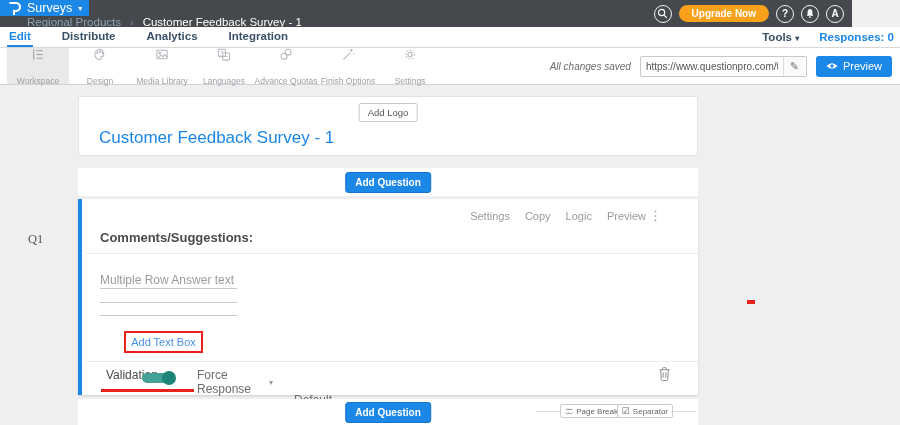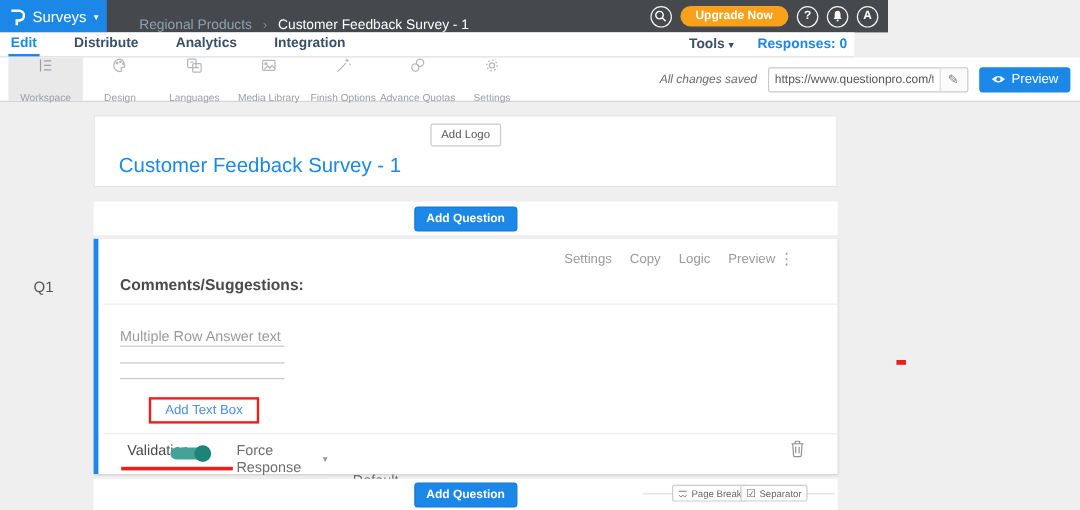--- a/index.html
+++ b/index.html
@@ -1,55 +1,55 @@
 <!DOCTYPE html>
 <html><head>
 <meta charset="utf-8">
 <style>
   * { margin:0; padding:0; box-sizing:border-box; }
   html,body { width:900px; height:425px; }
   body { font-family:"Liberation Sans", sans-serif; }
   #root { position:relative; width:900px; height:425px; background:#efefef; overflow:hidden; }
 
   
-  .hdr { position:absolute; left:0; top:0; width:740px; height:27px; background:#45484c; display:flex; align-items:flex-end; }
+  .hdr { position:absolute; left:0; top:0; width:852px; height:27px; background:#45484c; display:flex; align-items:flex-start;flex-direction:column; }
   .logo-block { width:89px; height:27px; background:#1b87e6; display:flex; align-items:center; padding-left:8px; gap:6px; cursor:pointer; }
   .logo-block .brand-label { color:#fff; font-size:12.5px; }
   .logo-block .caret { color:#fff; font-size:8px; margin-top:1px; }
   .crumbs { display:flex; align-items:center; gap:9px; margin-left:27px; font-size:11.5px; }
   .crumb-parent { color:#8fa0b3; }
   .crumb-sep { color:#7e8795; font-size:11px; }
   .crumb-current { color:#ffffff; }
   .hdr-right { position:absolute; right:8px; top:0; height:27px; display:flex; align-items:center; gap:7px; }
   .circle-btn { width:18px; height:18px; border:1px solid #f2f2f2; border-radius:50%; display:flex; align-items:center; justify-content:center; color:#fff; font-size:10px; font-weight:bold; cursor:pointer; }
   .upgrade-btn { background:#f9a11b; color:#fff; font-size:10px; font-weight:bold; border:none; border-radius:9px; height:17px; padding:0 13px; cursor:pointer; }
 
   
-  .nav { position:absolute; left:0; top:27px; width:712px; height:21px; background:#fff; border-bottom:1px solid #d8d8d8; display:flex; align-items:stretch; padding-left:7px; }
+  .nav { position:absolute; left:0; top:27px; width:900px; height:21px; background:#fff; border-bottom:1px solid #d8d8d8; display:flex; align-items:stretch; padding-left:7px; }
   .nav-item { font-size:11.5px; font-weight:bold; color:#3a5068; display:flex; align-items:center; padding:0 2px; margin-right:27px; cursor:pointer; border-bottom:2px solid transparent; }
   .nav-item.active { color:#1b87e6; border-bottom-color:#1b87e6; }
   .nav-right { position:absolute; right:6px; top:0; height:20px; display:flex; align-items:center; gap:20px; }
   .tools-lbl { font-size:11.5px; font-weight:bold; color:#3a5068; cursor:pointer; }
   .tools-lbl .caret { font-size:8px; }
   .responses-lbl { font-size:11.5px; font-weight:bold; color:#1b87e6; cursor:pointer; }
 
   
   .toolbar { position:absolute; left:0; top:48px; width:900px; height:37px; background:#fff; border-bottom:1px solid #d4d4d4; display:flex; align-items:stretch; padding-left:7px; }
   .tb-item { width:62px; display:flex; flex-direction:column; align-items:center; justify-content:center; gap:14px; cursor:pointer; color:#b3b7bd; }
   .tb-item.active { background:#e9e9e9; }
   .tb-item .tb-label { font-size:8.5px; color:#9aa0a6; white-space:nowrap; }
   .tb-right { position:absolute; right:8px; top:0; height:36px; display:flex; align-items:center; gap:9px; }
   .saved-status { font-size:10px; font-style:italic; color:#6b6b6b; }
   .url-box { width:167px; height:21px; border:1px solid #c9c9c9; border-radius:2px; background:#fff; display:flex; align-items:center; overflow:hidden; }
   .url-box input { border:none; outline:none; font-size:10px; color:#555; width:142px; padding:0 5px; font-family:"Liberation Sans", sans-serif; }
   .url-pencil { width:22px; height:100%; border-left:1px solid #ddd; display:flex; align-items:center; justify-content:center; color:#777; font-size:11px; cursor:pointer; background:#fafafa; }
   .preview-btn { background:#1b87e6; border:none; border-radius:3px; height:21px; color:#fff; font-size:11px; display:flex; align-items:center; gap:5px; padding:0 10px; cursor:pointer; }
 
   
-  .q-id { position:absolute; left:28px; top:232px; font-size:12.5px; color:#555; }
+  .q-id { position:absolute; left:28px; top:232px; font-size:12.5px; color:#555;font-family:Liberation Serif, serif; }
 
   .card, .strip { position:absolute; left:78px; width:620px; background:#fff; }
   .title-card { top:96px; height:60px; border:1px solid #e3e3e3; }
   .add-logo-btn { position:absolute; left:50%; transform:translateX(-50%); top:6px; background:#fff; border:1px solid #c9c9c9; border-radius:2px; font-size:9.5px; color:#555; padding:3px 8px; cursor:pointer; }
   .survey-title { position:absolute; left:20px; top:31px; font-size:17px; color:#1b87e6; }
 
   .strip-top { top:168px; height:28px; }
   .strip-bottom { top:399px; height:26px; }
   .add-q-btn { position:absolute; left:50%; transform:translateX(-50%); background:#1b87e6; border:1px solid #1478d1; border-radius:3px; color:#fff; font-size:10px; font-weight:bold; padding:4px 9px; cursor:pointer; white-space:nowrap; }
   .strip-top .add-q-btn { top:4px; }
@@ -63,21 +63,21 @@
   .q-card { top:199px; height:196px; border-left:4px solid #1b87e6; box-shadow:0 1px 2px rgba(0,0,0,0.15); }
   .q-menu { position:absolute; top:11px; right:52px; display:flex; gap:15px; }
   .q-menu span { font-size:11px; color:#9a9a9a; cursor:pointer; }
   .kebab { position:absolute; top:9px; right:36px; font-size:13px; color:#9a9a9a; cursor:pointer; }
   .q-text { position:absolute; left:18px; top:31px; font-size:13px; font-weight:bold; color:#4a4a4a; }
   .q-hr { position:absolute; left:4px; right:0; border-top:1px solid #ececec; }
   .hr1 { top:54px; } .hr2 { top:162px; }
   .ans-placeholder { position:absolute; left:18px; top:74px; font-size:12px; color:#9b9b9b; }
   .ans-line { position:absolute; left:18px; width:137px; border-bottom:1px solid #c9c9c9; }
   .ln1 { top:89px; } .ln2 { top:103px; } .ln3 { top:116px; }
-  .add-textbox-wrap { position:absolute; left:42px; top:132px; width:92px; height:22px; border:2px solid #e8211d; display:flex; align-items:center; justify-content:center; }
+  .add-textbox-wrap { position:absolute; left:42px; top:132px; width:79px; height:22px; border:2px solid #e8211d; display:flex; align-items:center; justify-content:center; }
   .add-textbox-link { font-size:11px; color:#4a90e2; cursor:pointer; white-space:nowrap; }
 
   .validation-lbl { position:absolute; left:24px; top:169px; font-size:12px; color:#4a4a4a; }
   .toggle { position:absolute; left:60px; top:174px; width:33px; height:10px; border-radius:5px; background:#43a195; cursor:pointer; }
   .toggle-knob { position:absolute; right:-1px; top:-2px; width:14px; height:14px; border-radius:50%; background:#1d8478; }
   .red-underline { position:absolute; left:19px; top:190px; width:93px; height:3px; background:#e8211d; }
   .dropdown { position:absolute; top:169px; font-size:12px; color:#6d6d6d; border-bottom:1px solid #c3c3c3; padding-bottom:3px; cursor:pointer; display:flex; align-items:center; gap:8px; }
   .dd-force { left:115px; width:76px; }
   .dd-default { left:212px; width:43px;margin-top:25px; }
   .dd-caret { font-size:8px; color:#9a9a9a; }
@@ -167,55 +167,55 @@
           <circle cx="5.4" cy="6" r="0.7"></circle>
             <circle cx="8.4" cy="4.8" r="0.7"></circle>
             <circle cx="11" cy="6.6" r="0.7"></circle>
         </svg>
       </span>
       <span class="tb-label">Design</span>
     </div>
     <div class="tb-item">
       <span>
         <svg width="16" height="15" viewBox="0 0 16 16" fill="none" stroke="#b3b7bd" stroke-width="1.1">
+          <rect x="2.5" y="3.5" width="11" height="9" rx="1"></rect>
+          <circle cx="5.5" cy="6.5" r="0.9"></circle>
+          <path d="M4 11.5 l3-3 2 2 2-2.5 2.5 3"></path>
+        </svg>
+      </span>
+      <span class="tb-label">Media Library</span>
+    </div>
+    <div class="tb-item">
+      <span>
+        <svg width="16" height="15" viewBox="0 0 16 16" fill="none" stroke="#b3b7bd" stroke-width="1.1">
           <rect x="2" y="2.5" width="7.5" height="7.5" rx="1"></rect>
           <rect x="6.5" y="6.5" width="7.5" height="7.5" rx="1"></rect>
           <line x1="4.5" y1="5" x2="7" y2="5"></line>
             <line x1="8.8" y1="10" x2="11.8" y2="10"></line>
         </svg>
       </span>
       <span class="tb-label">Languages</span>
     </div>
     <div class="tb-item">
       <span>
         <svg width="16" height="15" viewBox="0 0 16 16" fill="none" stroke="#b3b7bd" stroke-width="1.1">
-          <rect x="2.5" y="3.5" width="11" height="9" rx="1"></rect>
-          <circle cx="5.5" cy="6.5" r="0.9"></circle>
-          <path d="M4 11.5 l3-3 2 2 2-2.5 2.5 3"></path>
-        </svg>
-      </span>
-      <span class="tb-label">Media Library</span>
+          <circle cx="6" cy="9.8" r="3.2"></circle>
+            <circle cx="10.2" cy="5.6" r="3.2"></circle>
+        </svg>
+      </span>
+      <span class="tb-label">Advance Quotas</span>
     </div>
     <div class="tb-item">
       <span>
         <svg width="16" height="15" viewBox="0 0 16 16" fill="none" stroke="#b3b7bd" stroke-width="1.1">
           <line x1="3" y1="13.5" x2="10.5" y2="6"></line>
           <path d="M11.5 2 v3 M10 3.5 h3 M13.5 6.5 l1 1"></path>
         </svg>
       </span>
       <span class="tb-label">Finish Options</span>
-    </div>
-    <div class="tb-item">
-      <span>
-        <svg width="16" height="15" viewBox="0 0 16 16" fill="none" stroke="#b3b7bd" stroke-width="1.1">
-          <circle cx="6" cy="9.8" r="3.2"></circle>
-            <circle cx="10.2" cy="5.6" r="3.2"></circle>
-        </svg>
-      </span>
-      <span class="tb-label">Advance Quotas</span>
     </div>
     <div class="tb-item">
       <span>
         <svg width="16" height="15" viewBox="0 0 16 16" fill="none" stroke="#b3b7bd" stroke-width="1.1">
           <circle cx="8" cy="8" r="2.3"></circle>
           <circle cx="8" cy="8" r="4.6" stroke-dasharray="1.6 1.9"></circle>
         </svg>
       </span>
       <span class="tb-label">Settings</span>
     </div>

